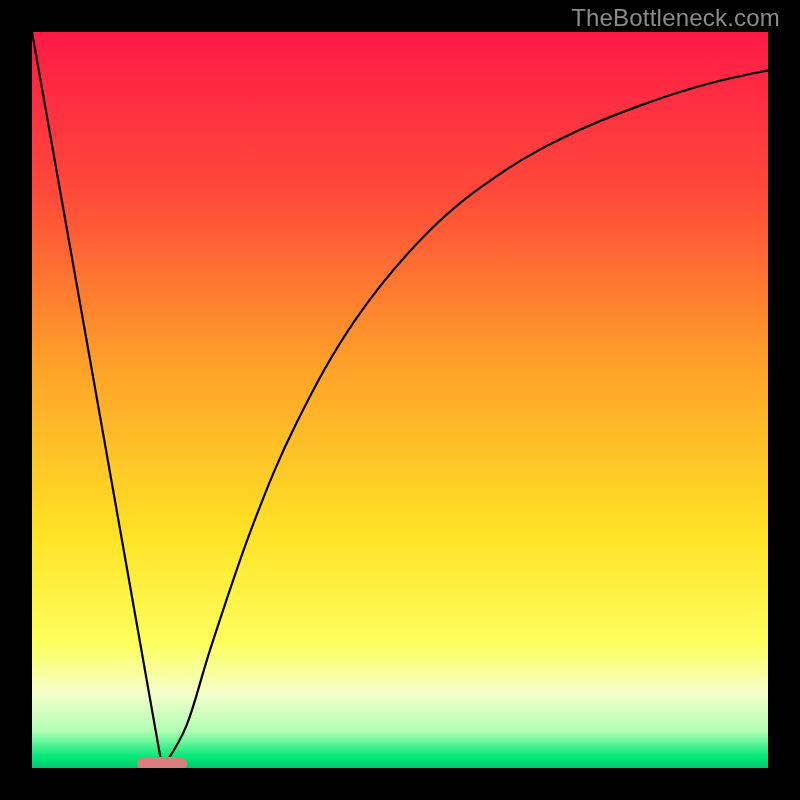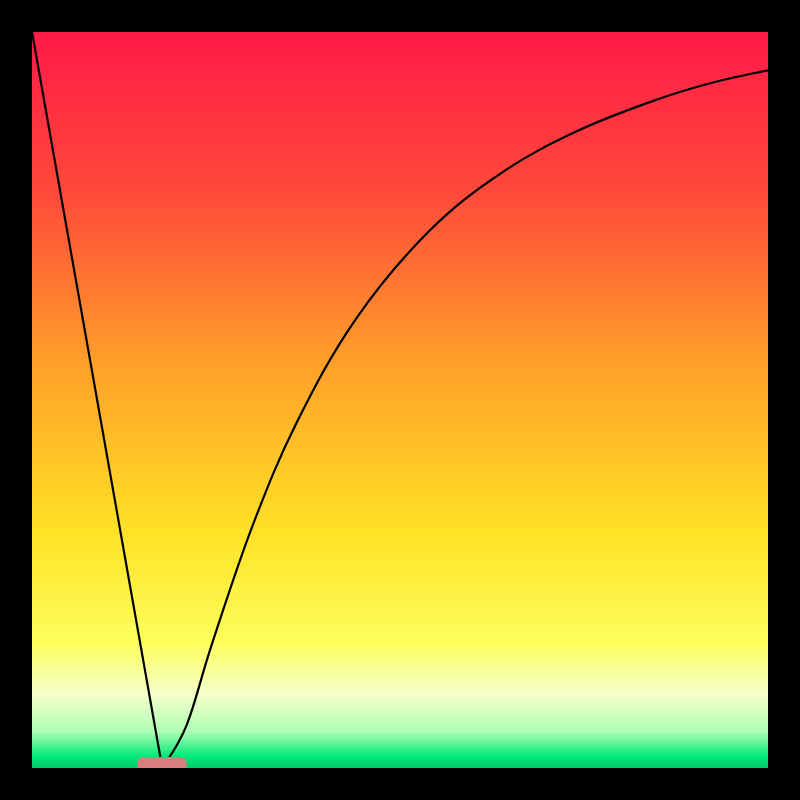--- a/index.html
+++ b/index.html
@@ -69,13 +69,14 @@
             <stop offset="100%" stop-color="#00c96c"></stop>
           </linearGradient>
       </defs>
       <rect x="0" y="0" width="736" height="736" fill="url(#bg)"></rect>
     </svg>
     <svg class="curve" viewBox="0 0 736 736" preserveAspectRatio="none">
       <path id="curvePath" d="M 0 0 L 130.272 736 C 134.64383999999998 728.31616, 145.55136 715.8336, 154.56 693.312 C 163.56864000000002 670.7904, 168.39679999999998 646.91456, 180.32 610.88 C 192.2432 574.8454399999999, 205.5648 532.8639999999999, 220.79999999999998 493.11999999999995 C 236.03519999999997 453.376, 246.41279999999998 427.17440000000005, 264.96 390.08000000000004 C 283.50719999999995 352.98560000000003, 299.99359999999996 321.4848, 323.84 287.04 C 347.6864 252.59520000000003, 370.9440000000001 225.21600000000004, 397.44000000000005 198.72000000000003 C 423.93600000000004 172.22400000000002, 444.54400000000004 157.7248, 471.04 139.83999999999997 C 497.536 121.95519999999998, 518.144 111.94560000000001, 544.64 99.36000000000001 C 571.136 86.77440000000001, 594.3936 78.5312, 618.24 69.91999999999999 C 642.0864 61.30879999999998, 655.9232 57.216639999999956, 677.12 51.51999999999997 C 698.3168000000001 45.82335999999998, 725.4016 40.656640000000024, 736 38.272000000000034" fill="none" stroke="#000" stroke-width="2.2" stroke-linejoin="round" stroke-linecap="round"></path>
     </svg>
     <div class="marker" style="left: 130.272px; top: 731.584px; background: rgb(217, 126, 126);"></div>
   </div>
+  <div class="watermark">TheBottleneck.com</div>
 </div>
 
 </body></html>

